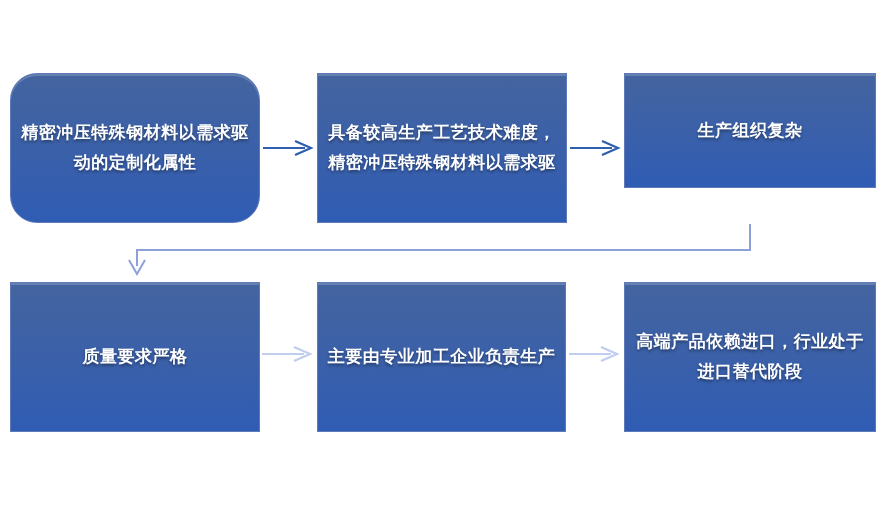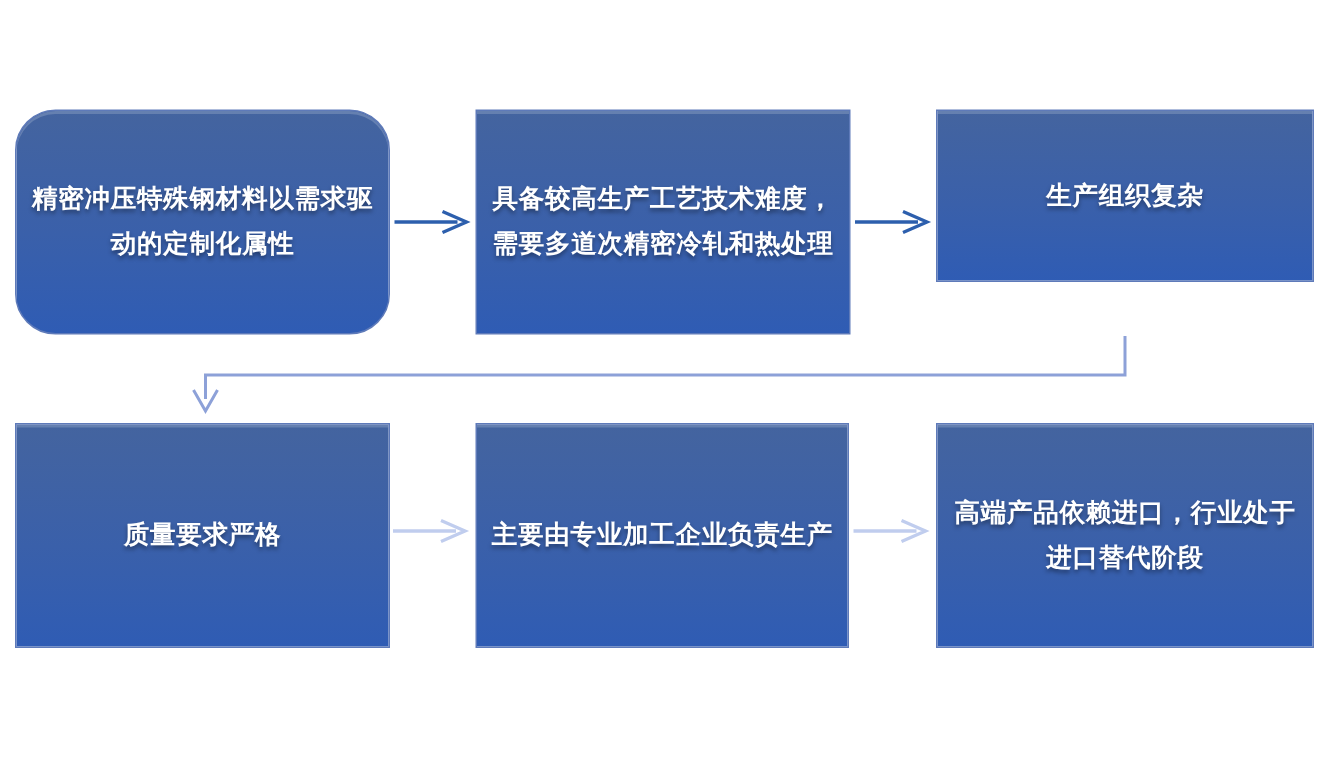--- a/index.html
+++ b/index.html
@@ -60,21 +60,21 @@
 
 <div class="canvas">
 
   <div class="flow-box pos-b1">
     <span>精密冲压特殊钢材料以需求驱
 动的定制化属性</span>
   </div>
 
   <div class="flow-box pos-b2">
     <span>具备较高生产工艺技术难度，
-需要多道次精密冷轧和热处理</span>
+精密冲压特殊钢材料以需求驱</span>
   </div>
 
   <div class="flow-box pos-b3">
     <span>生产组织复杂</span>
   </div>
 
   <div class="flow-box pos-b5">
     <span>主要由专业加工企业负责生产</span>
   </div>
 

